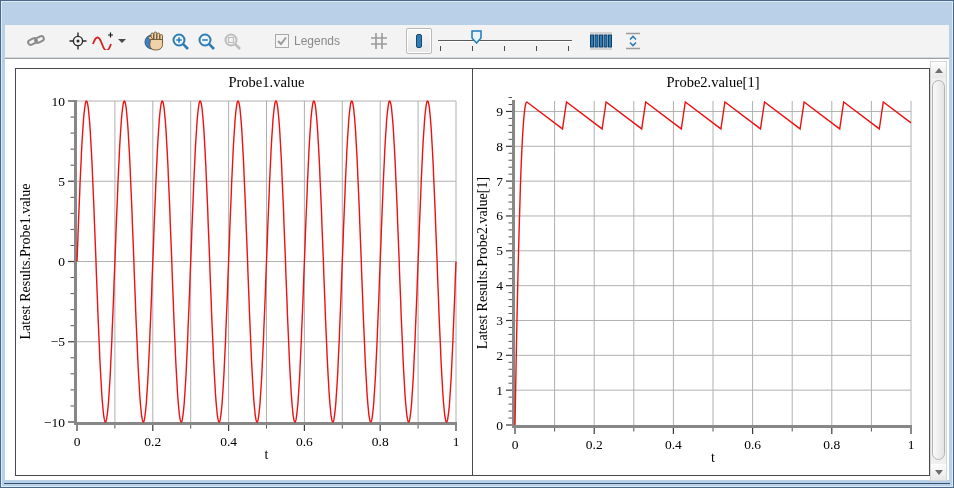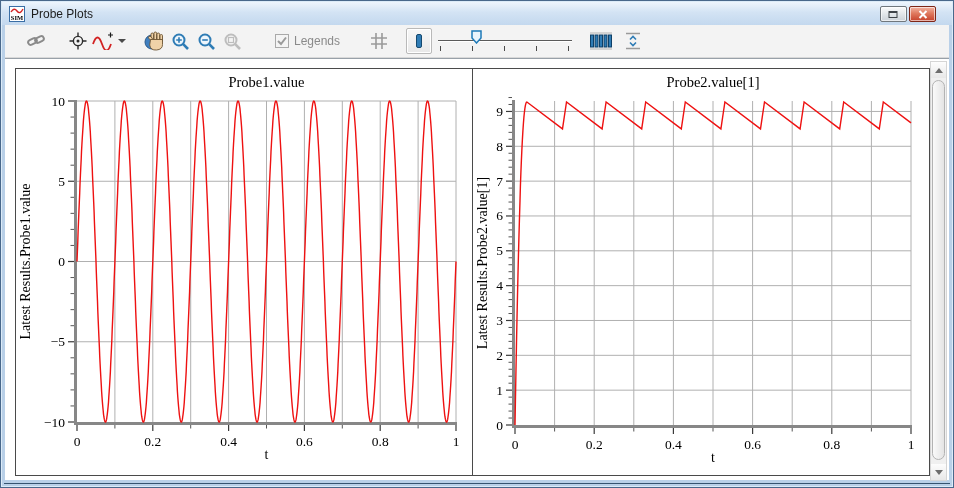--- a/index.html
+++ b/index.html
@@ -51,41 +51,20 @@
   .tri-up{width:0;height:0;border-left:4px solid transparent;border-right:4px solid transparent;border-bottom:5px solid #6d6d6d;}
   .tri-down{width:0;height:0;border-left:4px solid transparent;border-right:4px solid transparent;border-top:5px solid #6d6d6d;}
   .thumb{position:absolute;left:1px;top:18px;width:13px;height:380px;border:1px solid #b3b3b3;border-radius:7px;
     background:linear-gradient(90deg,#fafafa,#e4e4e4);}
 </style>
 </head>
 <body>
 
 <div class="window">
 
-  <div class="titlebar">
-    <svg class="app-icon" viewBox="0 0 16 16">
-      <rect x="0.5" y="0.5" width="15" height="15" fill="#ffffff" stroke="#3a6ea5"></rect>
-      <path d="M2 6 Q5 1 8 5 Q11 9 14 3" fill="none" stroke="#d22222" stroke-width="1.4"></path>
-      <text x="8" y="13.5" text-anchor="middle" font-family="Liberation Sans,sans-serif" font-size="6.5" font-weight="bold" fill="#1b5fae">SIM</text>
-    </svg>
-    <span class="title-text">Probe Plots</span>
-    <div class="winbtns">
-      <div class="winbtn">
-        <svg width="11" height="9" viewBox="0 0 11 9">
-          <rect x="1" y="1.5" width="8" height="6" fill="none" stroke="#3d4247" stroke-width="1"></rect>
-          <rect x="1" y="1" width="8" height="2" fill="#3d4247"></rect>
-        </svg>
-      </div>
-      <div class="winbtn close">
-        <svg width="10" height="9" viewBox="0 0 10 9">
-          <path d="M1.5 1 L8.5 8 M8.5 1 L1.5 8" stroke="#ffffff" stroke-width="2"></path>
-        </svg>
-      </div>
-    </div>
-  </div>
 
   <div class="toolbar">
     <div class="sep" style="width:18px"></div>
 
     <div class="tb">
       <svg width="18" height="16" viewBox="0 0 18 16">
         <g stroke="#8a8a8a" stroke-width="2" fill="none">
           <rect x="1" y="6" width="9" height="5" rx="2.5" transform="rotate(-25 5.5 8.5)"></rect>
           <rect x="8" y="4" width="9" height="5" rx="2.5" transform="rotate(-25 12.5 6.5)"></rect>
         </g>

